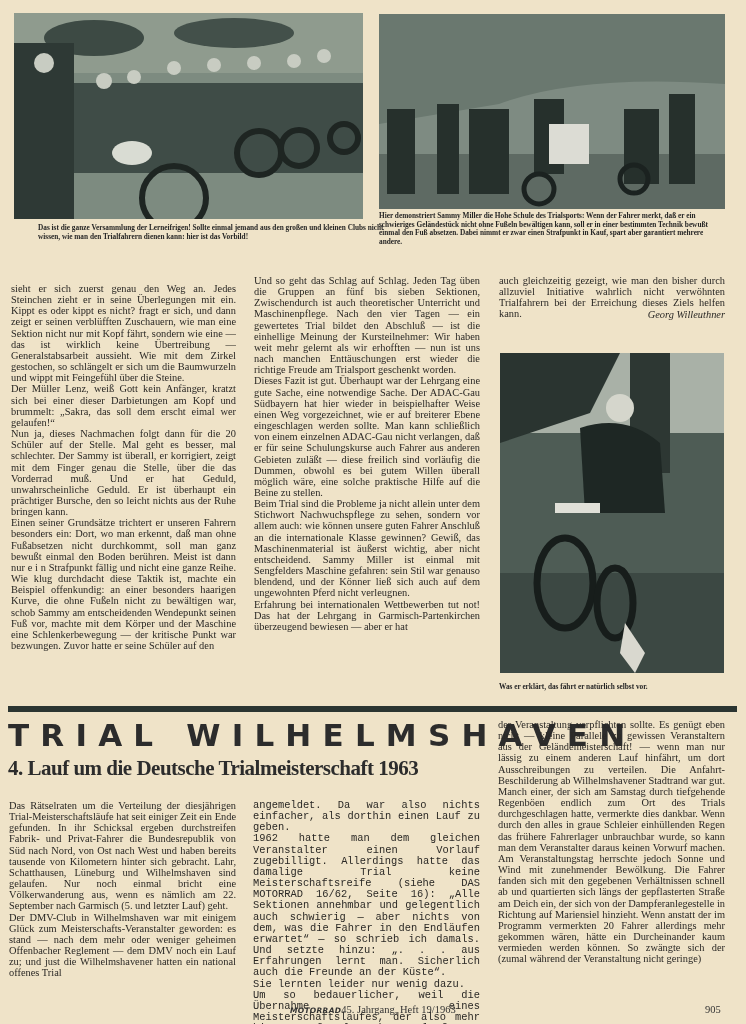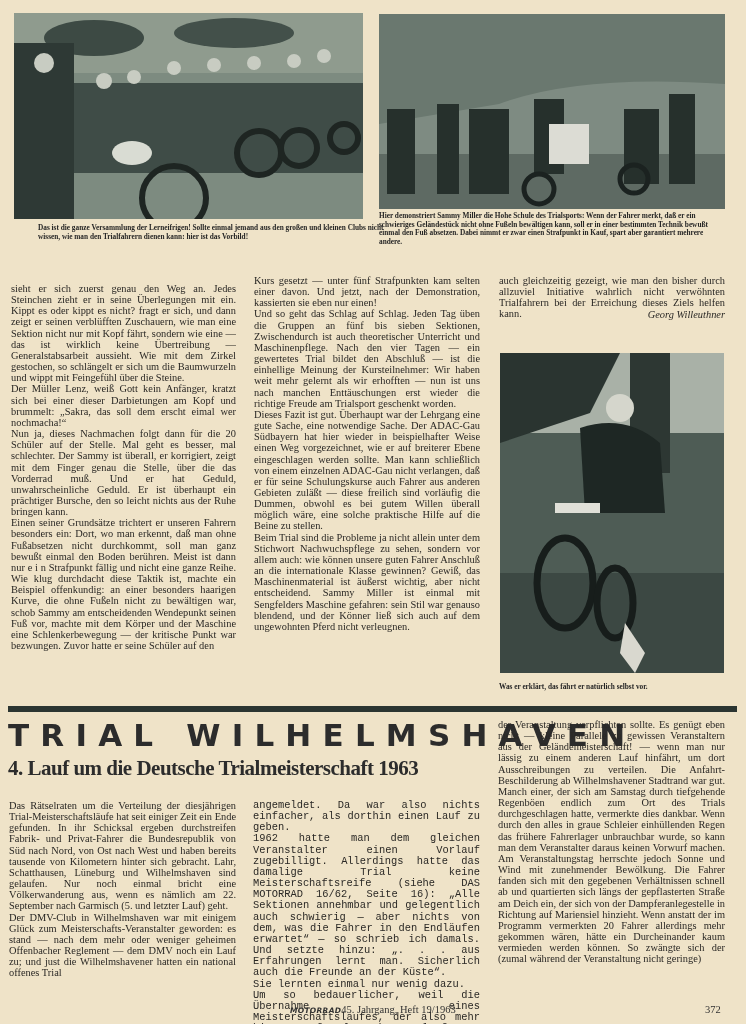--- a/index.html
+++ b/index.html
@@ -89,49 +89,49 @@
         <ellipse cx="115" cy="250" rx="18" ry="35"></ellipse>
       </g>
     <rect x="55" y="150" width="45" height="10" fill="#e0e0d8"></rect>
     <path d="M125 270 L145 300 L135 320 L120 300Z" fill="#d9d8cf"></path>
   </svg>
 </div>
 <div class="caption" style="left:499px;top:683px;width:240px;">Was er erklärt, das fährt er natürlich selbst vor.</div>
 
 <div class="col" style="left:11px;top:283px;width:225px;">
   <p>sieht er sich zuerst genau den Weg an. Jedes Steinchen zieht er in seine Überlegungen mit ein. Kippt es oder kippt es nicht? fragt er sich, und dann zeigt er seinen verblüfften Zuschauern, wie man eine Sektion nicht nur mit Kopf fährt, sondern wie eine — das ist wirklich keine Übertreibung — Generalstabsarbeit aussieht. Wie mit dem Zirkel gestochen, so schlängelt er sich um die Baumwurzeln und wippt mit Feingefühl über die Steine.</p>
-  <p>Der Müller Lenz, weiß Gott kein Anfänger, kratzt sich bei einer dieser Darbietungen am Kopf und brummelt: „Sakra, das soll dem erscht eimal wer nochmacha!“</p>
+  <p>Der Müller Lenz, weiß Gott kein Anfänger, kratzt sich bei einer dieser Darbietungen am Kopf und brummelt: „Sakra, das soll dem erscht eimal wer gelaufen!“</p>
   <p>Nun ja, dieses Nachmachen folgt dann für die 20 Schüler auf der Stelle. Mal geht es besser, mal schlechter. Der Sammy ist überall, er korrigiert, zeigt mit dem Finger genau die Stelle, über die das Vorderrad muß. Und er hat Geduld, unwahrscheinliche Geduld. Er ist überhaupt ein prächtiger Bursche, den so leicht nichts aus der Ruhe bringen kann.</p>
   <p>Einen seiner Grundsätze trichtert er unseren Fahrern besonders ein: Dort, wo man erkennt, daß man ohne Fußabsetzen nicht durchkommt, soll man ganz bewußt einmal den Boden berühren. Meist ist dann nur e i n Strafpunkt fällig und nicht eine ganze Reihe. Wie klug durchdacht diese Taktik ist, machte ein Beispiel offenkundig: an einer besonders haarigen Kurve, die ohne Fußeln nicht zu bewältigen war, schob Sammy am entscheidenden Wendepunkt seinen Fuß vor, machte mit dem Körper und der Maschine eine Schlenkerbewegung — der kritische Punkt war bezwungen. Zuvor hatte er seine Schüler auf den</p>
 </div>
 <div class="col" style="left:254px;top:275px;width:226px;">
-  <p>Kurs gesetzt — unter fünf Strafpunkten kam selten einer davon. Und jetzt, nach der Demonstration, kassierten sie eben nur einen!</p>
   <p>Und so geht das Schlag auf Schlag. Jeden Tag üben die Gruppen an fünf bis sieben Sektionen, Zwischendurch ist auch theoretischer Unterricht und Maschinenpflege. Nach den vier Tagen — ein gewertetes Trial bildet den Abschluß — ist die einhellige Meinung der Kursteilnehmer: Wir haben weit mehr gelernt als wir erhofften — nun ist uns nach manchen Enttäuschungen erst wieder die richtige Freude am Trialsport geschenkt worden.</p>
   <p>Dieses Fazit ist gut. Überhaupt war der Lehrgang eine gute Sache, eine notwendige Sache. Der ADAC-Gau Südbayern hat hier wieder in beispielhafter Weise einen Weg vorgezeichnet, wie er auf breiterer Ebene eingeschlagen werden sollte. Man kann schließlich von einem einzelnen ADAC-Gau nicht verlangen, daß er für seine Schulungskurse auch Fahrer aus anderen Gebieten zuläßt — diese freilich sind vorläufig die Dummen, obwohl es bei gutem Willen überall möglich wäre, eine solche praktische Hilfe auf die Beine zu stellen.</p>
   <p>Beim Trial sind die Probleme ja nicht allein unter dem Stichwort Nachwuchspflege zu sehen, sondern vor allem auch: wie können unsere guten Fahrer Anschluß an die internationale Klasse gewinnen? Gewiß, das Maschinenmaterial ist äußerst wichtig, aber nicht entscheidend. Sammy Miller ist einmal mit Sengfelders Maschine gefahren: sein Stil war genauso blendend, und der Könner ließ sich auch auf dem ungewohnten Pferd nicht verleugnen.</p>
+  <p>Erfahrung bei internationalen Wettbewerben tut not! Das hat der Lehrgang in Garmisch-Partenkirchen überzeugend bewiesen — aber er hat</p>
 </div>
 <div class="col" style="left:499px;top:275px;width:226px;">
   <p>auch gleichzeitig gezeigt, wie man den bisher durch allzuviel Initiative wahrlich nicht verwöhnten Trialfahrern bei der Erreichung dieses Ziels helfen kann.</p>
   <p class="sig" style="margin-top:-11px;">Georg Willeuthner</p>
 </div>
 
 <div class="rule"></div>
 <div class="headline">TRIAL WILHELMSHAVEN</div>
 <div class="subhead">4. Lauf um die Deutsche Trialmeisterschaft 1963</div>
 
 <div class="col" style="left:9px;top:800px;width:227px;">
   <p>Das Rätselraten um die Verteilung der diesjährigen Trial-Meisterschaftsläufe hat seit einiger Zeit ein Ende gefunden. In ihr Schicksal ergeben durchstreifen Fabrik- und Privat-Fahrer die Bundesrepublik von Süd nach Nord, von Ost nach West und haben bereits tausende von Kilometern hinter sich gebracht. Lahr, Schatthausen, Lüneburg und Wilhelmshaven sind gelaufen. Nur noch einmal bricht eine Völkerwanderung aus, wenn es nämlich am 22. September nach Garmisch (5. und letzter Lauf) geht.</p>
   <p>Der DMV-Club in Wilhelmshaven war mit einigem Glück zum Meisterschafts-Veranstalter geworden: es stand — nach dem mehr oder weniger geheimen Offenbacher Reglement — dem DMV noch ein Lauf zu; und just die Wilhelmshavener hatten ein national offenes Trial</p>
 </div>
 <div class="col" style="left:253px;top:800px;width:227px;font-family:Liberation Mono, monospace;">
   <p>angemeldet. Da war also nichts einfacher, als dorthin einen Lauf zu geben.</p>
   <p>1962 hatte man dem gleichen Veranstalter einen Vorlauf zugebilligt. Allerdings hatte das damalige Trial keine Meisterschaftsreife (siehe DAS MOTORRAD 16/62, Seite 16): „Alle Sektionen annehmbar und gelegentlich auch schwierig — aber nichts von dem, was die Fahrer in den Endläufen erwartet“ — so schrieb ich damals. Und setzte hinzu: „. . . aus Erfahrungen lernt man. Sicherlich auch die Freunde an der Küste“.</p>
-  <p>Sie lernten einmal nur wenig dazu.</p>
+  <p>Sie lernten leider nur wenig dazu.</p>
   <p>Um so bedauerlicher, weil die Übernahme eines Meisterschaftslaufes, der also mehr bieten muß als ein Vorlauf, zu besonders intensiven Bemühungen bei Vorbereitung und Durchführung</p>
 </div>
 <div class="col" style="left:498px;top:719px;width:227px;">
   <p>der Veranstaltung verpflichten sollte. Es genügt eben nicht — kleine Parallele zu gewissen Veranstaltern aus der Geländemeisterschaft! — wenn man nur lässig zu einem anderen Lauf hinfährt, um dort Ausschreibungen zu verteilen. Die Anfahrt-Beschilderung ab Wilhelmshavener Stadtrand war gut. Manch einer, der sich am Samstag durch tiefgehende Regenböen endlich zum Ort des Trials durchgeschlagen hatte, vermerkte dies dankbar. Wenn durch den alles in graue Schleier einhüllenden Regen das frühere Fahrerlager unbrauchbar wurde, so kann man dem Veranstalter daraus keinen Vorwurf machen. Am Veranstaltungstag herrschte jedoch Sonne und Wind mit zunehmender Bewölkung. Die Fahrer fanden sich mit den gegebenen Verhältnissen schnell ab und quartierten sich längs der gepflasterten Straße am Deich ein, der sich von der Dampferanlegestelle in Richtung auf Mariensiel hinzieht. Wenn anstatt der im Programm vermerkten 20 Fahrer allerdings mehr gekommen wären, hätte ein Durcheinander kaum vermieden werden können. So zwängte sich der (zumal während der Veranstaltung nicht geringe)</p>
 </div>
 
 <div class="footer" style="left:290px;">
   <span class="brand">MOTORRAD</span><span>45. Jahrgang, Heft 19/1963</span>
 </div>
-<div class="footer" style="left:705px;">372</div>
+<div class="footer" style="left:705px;">905</div>
 
 </body></html>

